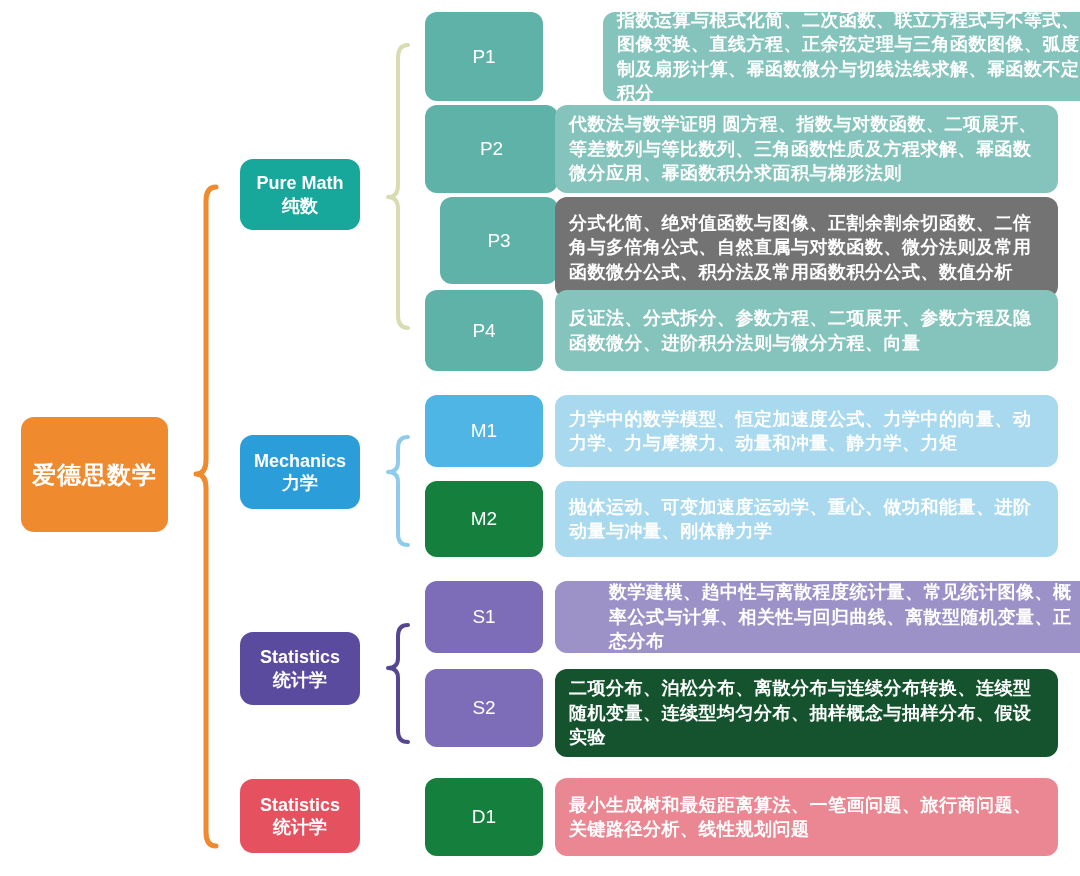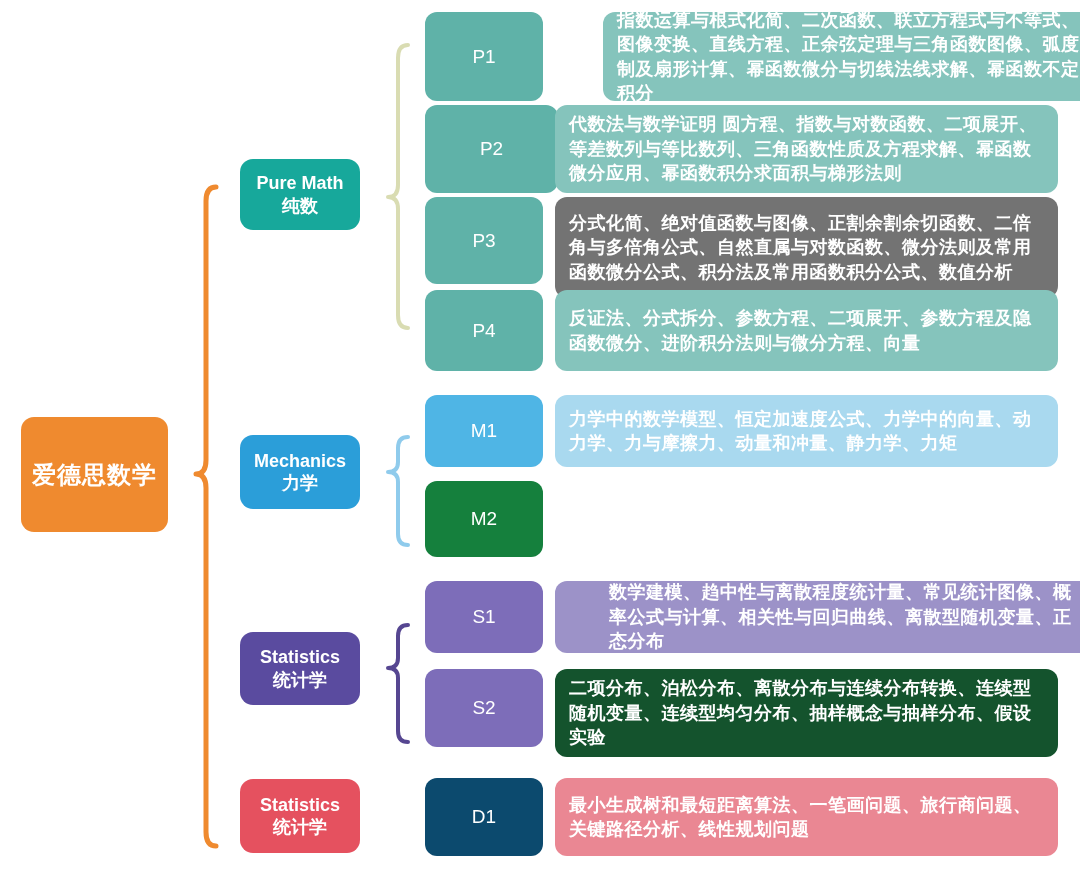--- a/index.html
+++ b/index.html
@@ -76,21 +76,21 @@
     <p>指数运算与根式化简、二次函数、联立方程式与不等式、图像变换、直线方程、正余弦定理与三角函数图像、弧度制及扇形计算、幂函数微分与切线法线求解、幂函数不定积分</p>
   </div>
 
   <div class="code-box" style="left: 425px; top: 105px; width: 133px; height: 88px; background-color: rgb(95, 178, 168);">
     <span>P2</span>
   </div>
   <div class="desc-box" style="left: 555px; top: 105px; width: 503px; height: 88px; background-color: rgb(133, 196, 188);">
     <p>代数法与数学证明 圆方程、指数与对数函数、二项展开、等差数列与等比数列、三角函数性质及方程求解、幂函数微分应用、幂函数积分求面积与梯形法则</p>
   </div>
 
-  <div class="code-box" style="left: 425px; top: 197px; width: 118px; height: 87px; background-color: rgb(95, 178, 168);">
+  <div class="code-box" style="left: 440px; top: 197px; width: 118px; height: 87px; background-color: rgb(95, 178, 168);">
     <span>P3</span>
   </div>
   <div class="desc-box" style="left: 555px; top: 197px; width: 503px; height: 101px; background-color: #737373;">
     <p>分式化简、绝对值函数与图像、正割余割余切函数、二倍角与多倍角公式、自然直属与对数函数、微分法则及常用函数微分公式、积分法及常用函数积分公式、数值分析</p>
   </div>
 
   <div class="code-box" style="left: 425px; top: 290px; width: 118px; height: 81px; background-color: rgb(95, 178, 168);">
     <span>P4</span>
   </div>
   <div class="desc-box" style="left: 555px; top: 290px; width: 503px; height: 81px; background-color: rgb(133, 196, 188);">
@@ -100,35 +100,38 @@
   <div class="code-box" style="left: 425px; top: 395px; width: 118px; height: 72px; background-color: rgb(79, 181, 229);">
     <span>M1</span>
   </div>
   <div class="desc-box" style="left: 555px; top: 395px; width: 503px; height: 72px; background-color: rgb(169, 217, 239);">
     <p>力学中的数学模型、恒定加速度公式、力学中的向量、动力学、力与摩擦力、动量和冲量、静力学、力矩</p>
   </div>
 
   <div class="code-box" style="left: 425px; top: 481px; width: 118px; height: 76px; background-color: #15803d;">
     <span>M2</span>
   </div>
+  <div class="desc-box" style="left: 555px; top: 481px; width: 503px; height: 76px; background-color: rgb(169, 217, 239);">
+    <p>抛体运动、可变加速度运动学、重心、做功和能量、进阶动量与冲量、刚体静力学</p>
+  </div>
 
   <div class="code-box" style="left: 425px; top: 581px; width: 118px; height: 72px; background-color: rgb(125, 109, 185);">
     <span>S1</span>
   </div>
   <div class="desc-box" style="left: 555px; top: 581px; width: 503px; height: 72px; background-color: rgb(156, 146, 200); padding-left: 40px;">
     <p>数学建模、趋中性与离散程度统计量、常见统计图像、概率公式与计算、相关性与回归曲线、离散型随机变量、正态分布</p>
   </div>
 
   <div class="code-box" style="left: 425px; top: 669px; width: 118px; height: 78px; background-color: rgb(125, 109, 185);">
     <span>S2</span>
   </div>
   <div class="desc-box" style="left: 555px; top: 669px; width: 503px; height: 88px; background-color: #14532d;">
     <p>二项分布、泊松分布、离散分布与连续分布转换、连续型随机变量、连续型均匀分布、抽样概念与抽样分布、假设实验</p>
   </div>
 
-  <div class="code-box" style="left: 425px; top: 778px; width: 118px; height: 78px; background-color: #0c4a6e;">
+  <div class="code-box" style="left: 425px; top: 778px; width: 118px; height: 78px; background-color: #15803d;">
     <span>D1</span>
   </div>
   <div class="desc-box" style="left: 555px; top: 778px; width: 503px; height: 78px; background-color: rgb(234, 135, 147);">
     <p>最小生成树和最短距离算法、一笔画问题、旅行商问题、关键路径分析、线性规划问题</p>
   </div>
 
 </div>
 
 </body></html>

